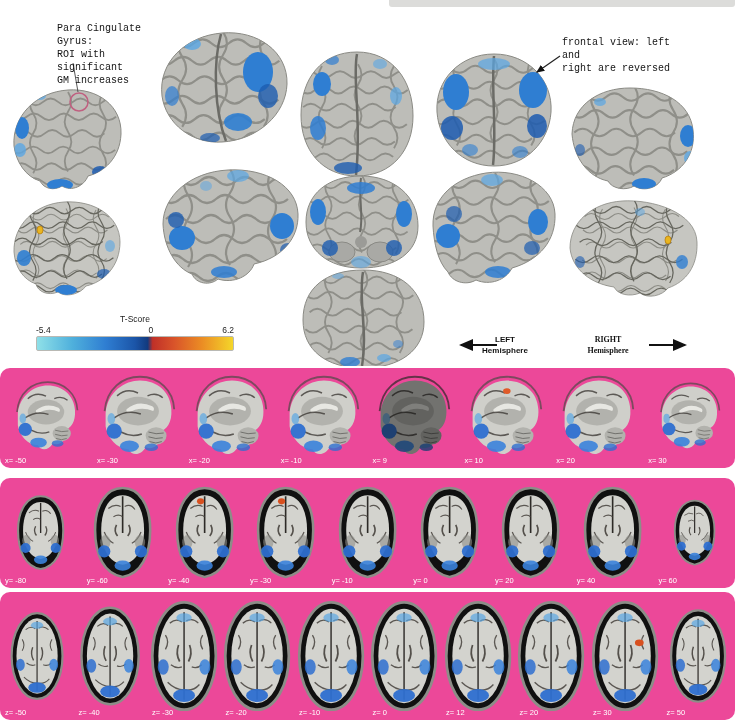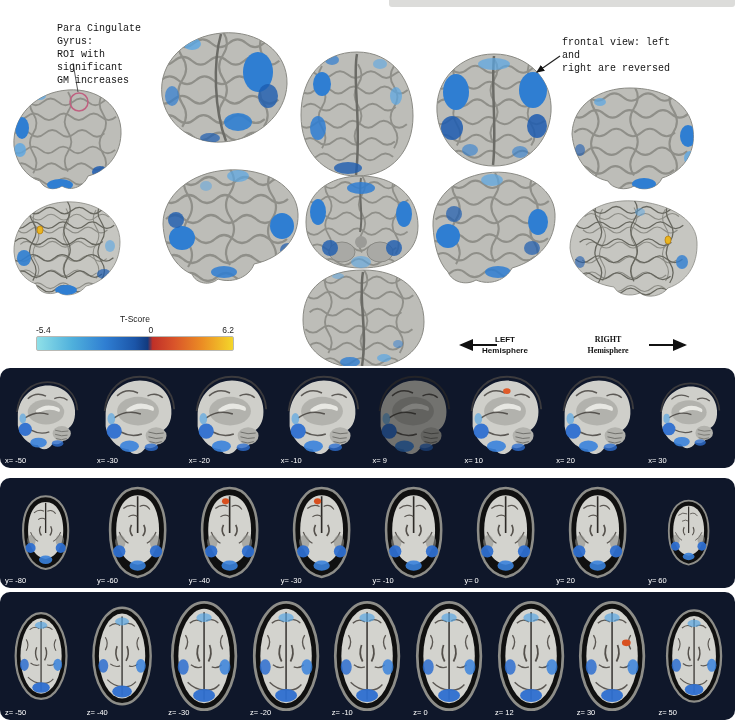--- a/index.html
+++ b/index.html
@@ -17,21 +17,21 @@
   #cb-title{text-align:center;font-size:8.5px;color:#222;margin-bottom:1px;}
   #cb-ticks{position:relative;height:11px;font-size:8.5px;color:#222;}
   #cb-min{position:absolute;left:0;top:0;}
   #cb-zero{position:absolute;left:58%;transform:translateX(-50%);top:0;}
   #cb-max{position:absolute;right:0;top:0;}
   #cb-bar{height:13px;border-radius:2px;border:1px solid #b9b9b4;
     background:linear-gradient(90deg,#8fe0e8 0%,#4fb0dc 18%,#2f7ed2 35%,#1b55a8 50%,#123a7e 56.5%,#c03028 59%,#d9542a 70%,#eb8c24 84%,#f4d62a 100%);}
   .hemi{position:absolute;top:334px;text-align:center;font-size:8px;font-weight:bold;line-height:1.4;color:#111;}
   #hemi-left{left:472px;width:66px;}
   #hemi-right{left:574px;width:68px;font-family:Liberation Serif, serif;}
-  .slice-row{position:absolute;left:0;width:735px;background:#0f172a;border-radius:10px;display:flex;}
+  .slice-row{position:absolute;left:0;width:735px;background:#ec4899;border-radius:10px;display:flex;}
   #row-sagittal{top:368px;height:100px;}
   #row-coronal{top:478px;height:110px;}
   #row-axial{top:592px;height:128px;}
   .cell{flex:1 1 0;position:relative;display:flex;align-items:center;justify-content:center;min-width:0;}
   .cell svg{display:block;}
   .slice-label{position:absolute;left:5px;bottom:3px;font-size:7.5px;color:#ffffff;white-space:pre;}
   .cell .redspot{display:none;}
   .cell.v-red .redspot{display:block;}
   .cell.v-dark svg{filter:brightness(.55);}
   #row-sagittal .cell:first-child svg{transform:scale(.87);}
@@ -555,20 +555,36 @@
       <ellipse cx="14" cy="57" rx="5" ry="7" fill="#8f8f8a" opacity=".6"></ellipse>
       <ellipse cx="48" cy="57" rx="5" ry="7" fill="#8f8f8a" opacity=".6"></ellipse>
       <ellipse cx="13" cy="66" rx="6" ry="6" fill="#2e6fd0" opacity=".95"></ellipse>
       <ellipse cx="49" cy="66" rx="6" ry="6" fill="#2e6fd0" opacity=".95"></ellipse>
       <ellipse cx="31" cy="80" rx="8" ry="5" fill="#3a82dc" opacity=".9"></ellipse>
       <ellipse class="redspot" cx="27" cy="17" rx="3.5" ry="3" fill="#d8501f"></ellipse>
     </svg>
     <span class="slice-label">y= 20</span>
   </div>
 
+  <div class="cell">
+    <svg height="98" viewBox="0 0 62 96">
+      <path d="M31,4 C47,4 58,20 58,45 C58,70 49,88 31,91 C13,88 4,70 4,45 C4,20 15,4 31,4 Z" fill="#101010" stroke="#8d8d88" stroke-width="2.5"></path>
+      <path d="M31,11 C44,11 52,25 52,45 C52,63 44,77 31,79 C18,77 10,63 10,45 C10,25 18,11 31,11 Z" fill="#d3d3ce"></path>
+      <path d="M31,12 L31,48" stroke="#2d2a27" stroke-width="1.6"></path>
+      <path d="M25,40 q-3,6 1,11 M37,40 q3,6 -1,11" stroke="#54504b" stroke-width="1.6" fill="none"></path>
+      <path d="M17,24 q6,-5 12,-2 M33,22 q6,-3 10,3 M13,47 q3,8 9,11 M49,47 q-3,8 -9,11 M22,32 q5,-3 9,0" stroke="#45413c" stroke-width="1.2" fill="none" opacity=".85"></path>
+      <ellipse cx="14" cy="57" rx="5" ry="7" fill="#8f8f8a" opacity=".6"></ellipse>
+      <ellipse cx="48" cy="57" rx="5" ry="7" fill="#8f8f8a" opacity=".6"></ellipse>
+      <ellipse cx="13" cy="66" rx="6" ry="6" fill="#2e6fd0" opacity=".95"></ellipse>
+      <ellipse cx="49" cy="66" rx="6" ry="6" fill="#2e6fd0" opacity=".95"></ellipse>
+      <ellipse cx="31" cy="80" rx="8" ry="5" fill="#3a82dc" opacity=".9"></ellipse>
+      <ellipse class="redspot" cx="27" cy="17" rx="3.5" ry="3" fill="#d8501f"></ellipse>
+    </svg>
+    <span class="slice-label">y= 40</span>
+  </div>
 
   <div class="cell">
     <svg height="98" viewBox="0 0 62 96">
       <path d="M31,4 C47,4 58,20 58,45 C58,70 49,88 31,91 C13,88 4,70 4,45 C4,20 15,4 31,4 Z" fill="#101010" stroke="#8d8d88" stroke-width="2.5"></path>
       <path d="M31,11 C44,11 52,25 52,45 C52,63 44,77 31,79 C18,77 10,63 10,45 C10,25 18,11 31,11 Z" fill="#d3d3ce"></path>
       <path d="M31,12 L31,48" stroke="#2d2a27" stroke-width="1.6"></path>
       <path d="M25,40 q-3,6 1,11 M37,40 q3,6 -1,11" stroke="#54504b" stroke-width="1.6" fill="none"></path>
       <path d="M17,24 q6,-5 12,-2 M33,22 q6,-3 10,3 M13,47 q3,8 9,11 M49,47 q-3,8 -9,11 M22,32 q5,-3 9,0" stroke="#45413c" stroke-width="1.2" fill="none" opacity=".85"></path>
       <ellipse cx="14" cy="57" rx="5" ry="7" fill="#8f8f8a" opacity=".6"></ellipse>
       <ellipse cx="48" cy="57" rx="5" ry="7" fill="#8f8f8a" opacity=".6"></ellipse>
@@ -686,20 +702,35 @@
       <path d="M27,42 q-3,8 1,15 M37,42 q3,8 -1,15" stroke="#54504b" stroke-width="1.6" fill="none"></path>
       <ellipse cx="32" cy="88" rx="10" ry="6" fill="#2e6fd0" opacity=".95"></ellipse>
       <ellipse cx="13" cy="62" rx="5" ry="7" fill="#2e6fd0" opacity=".85"></ellipse>
       <ellipse cx="51" cy="62" rx="5" ry="7" fill="#3a82dc" opacity=".85"></ellipse>
       <ellipse cx="32" cy="17" rx="7" ry="4" fill="#5aa6e4" opacity=".7"></ellipse>
       <ellipse class="redspot" cx="45" cy="40" rx="4" ry="3" fill="#d8501f"></ellipse>
     </svg>
     <span class="slice-label">z= 12</span>
   </div>
 
+  <div class="cell">
+    <svg height="114" viewBox="0 0 64 104">
+      <ellipse cx="32" cy="52" rx="29" ry="49" fill="#101010" stroke="#8d8d88" stroke-width="2.5"></ellipse>
+      <ellipse cx="32" cy="52" rx="23.5" ry="43" fill="#d3d3ce"></ellipse>
+      <path d="M32,12 L32,92" stroke="#2d2a27" stroke-width="1.3"></path>
+      <path d="M19,22 q6,-5 11,-1 M34,20 q6,-3 11,2 M17,76 q7,7 15,7 M33,83 q8,1 13,-5 M15,46 q4,-7 0,-13 M49,46 q-4,-7 0,-13 M20,60 q5,4 10,2 M39,62 q5,2 9,-2" stroke="#45413c" stroke-width="1.2" fill="none" opacity=".85"></path>
+      <path d="M27,42 q-3,8 1,15 M37,42 q3,8 -1,15" stroke="#54504b" stroke-width="1.6" fill="none"></path>
+      <ellipse cx="32" cy="88" rx="10" ry="6" fill="#2e6fd0" opacity=".95"></ellipse>
+      <ellipse cx="13" cy="62" rx="5" ry="7" fill="#2e6fd0" opacity=".85"></ellipse>
+      <ellipse cx="51" cy="62" rx="5" ry="7" fill="#3a82dc" opacity=".85"></ellipse>
+      <ellipse cx="32" cy="17" rx="7" ry="4" fill="#5aa6e4" opacity=".7"></ellipse>
+      <ellipse class="redspot" cx="45" cy="40" rx="4" ry="3" fill="#d8501f"></ellipse>
+    </svg>
+    <span class="slice-label">z= 20</span>
+  </div>
 
   <div class="cell v-red">
     <svg height="114" viewBox="0 0 64 104">
       <ellipse cx="32" cy="52" rx="29" ry="49" fill="#101010" stroke="#8d8d88" stroke-width="2.5"></ellipse>
       <ellipse cx="32" cy="52" rx="23.5" ry="43" fill="#d3d3ce"></ellipse>
       <path d="M32,12 L32,92" stroke="#2d2a27" stroke-width="1.3"></path>
       <path d="M19,22 q6,-5 11,-1 M34,20 q6,-3 11,2 M17,76 q7,7 15,7 M33,83 q8,1 13,-5 M15,46 q4,-7 0,-13 M49,46 q-4,-7 0,-13 M20,60 q5,4 10,2 M39,62 q5,2 9,-2" stroke="#45413c" stroke-width="1.2" fill="none" opacity=".85"></path>
       <path d="M27,42 q-3,8 1,15 M37,42 q3,8 -1,15" stroke="#54504b" stroke-width="1.6" fill="none"></path>
       <ellipse cx="32" cy="88" rx="10" ry="6" fill="#2e6fd0" opacity=".95"></ellipse>
       <ellipse cx="13" cy="62" rx="5" ry="7" fill="#2e6fd0" opacity=".85"></ellipse>

